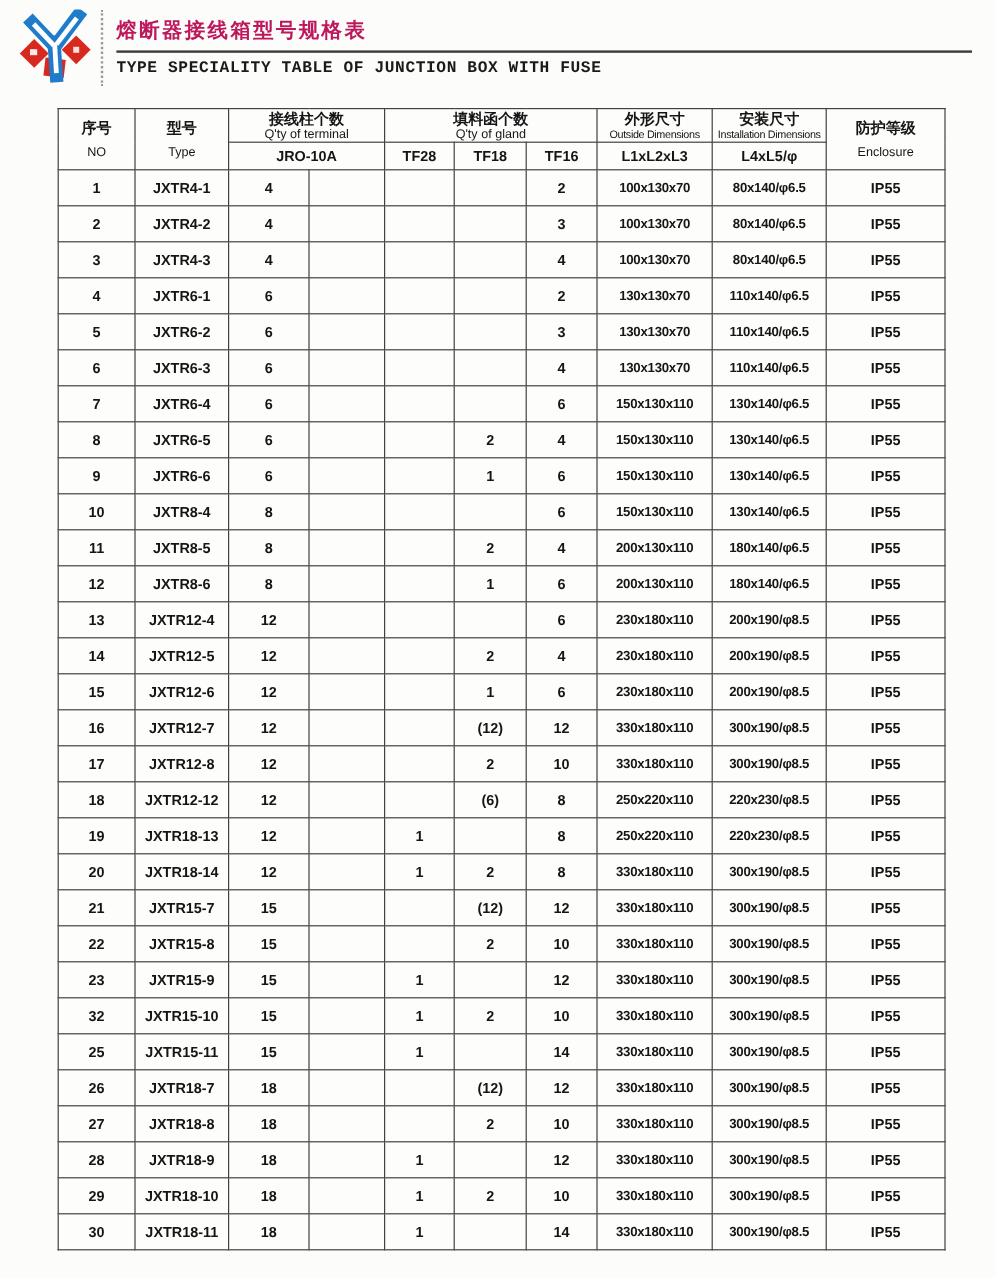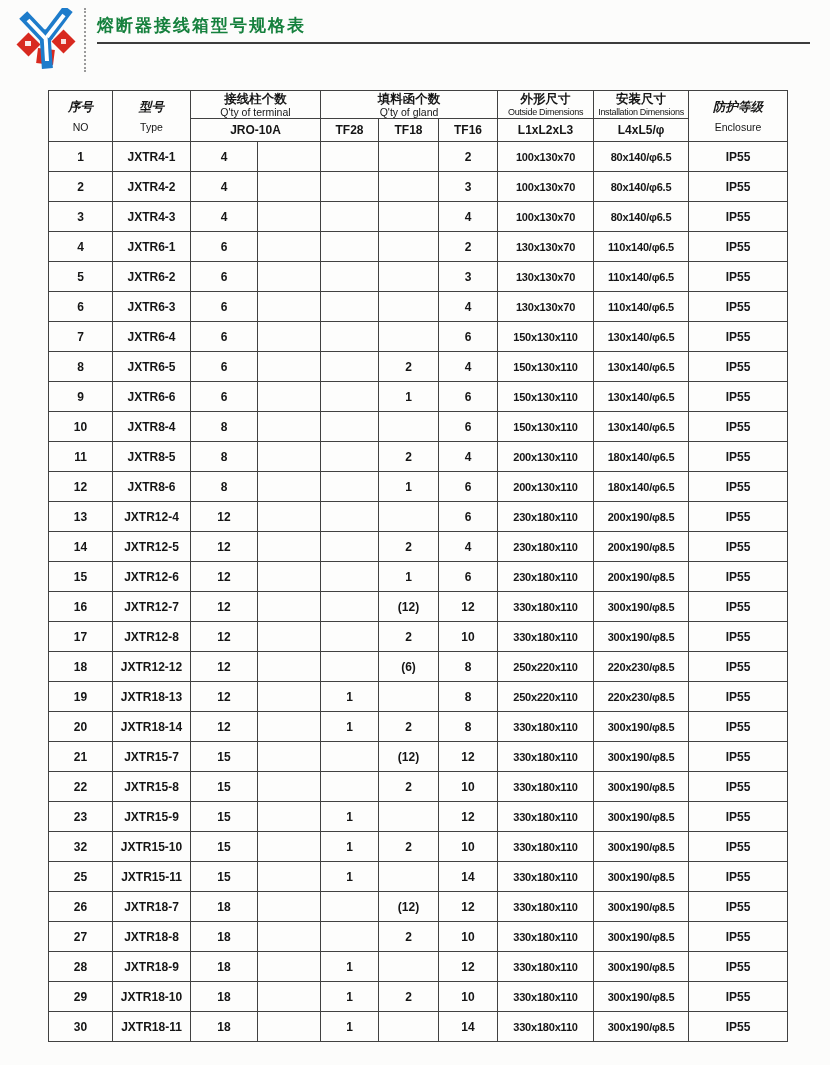--- a/index.html
+++ b/index.html
@@ -12,21 +12,21 @@
     -webkit-font-smoothing:antialiased;
   }
   .page{position:absolute;inset:0;width:830px;height:1065px;background:#fcfcfb;}
 
   
   .masthead{position:absolute;left:0;top:0;width:830px;height:86px;}
   .logo{position:absolute;left:14px;top:8px;width:64px;height:64px;}
   .vdots{position:absolute;left:84px;top:8px;height:64px;width:0;border-left:2px dotted #9a9a9a;}
   .titles{position:absolute;left:97px;top:14px;width:715px;}
   .title-zh{
-    font-size:17px;font-weight:bold;letter-spacing:2px;color:#15803d;
+    font-size:17px;font-weight:bold;letter-spacing:2px;color:#be185d;
     font-family:"Liberation Sans", sans-serif;
   }
   .title-rule{margin-top:5px;width:713px;border-top:2px solid #3c3c3c;}
   .title-en{
     margin-top:6px;
     font-family:"Liberation Mono","DejaVu Sans Mono", monospace;
     font-size:13.5px;font-weight:bold;letter-spacing:0.5px;color:#1a1a1a;
     white-space:nowrap;
   }
 
@@ -41,21 +41,21 @@
     padding:0;text-align:center;vertical-align:middle;
     font-family:"Liberation Sans", sans-serif;
     overflow:hidden;white-space:nowrap;
   }
   thead tr.h1 th{height:27px;}
   thead tr.h2 th{height:22px;margin-left:11px;}
   tbody tr{height:30px;}
   .zh{font-size:12.5px;font-weight:bold;line-height:14px;display:block;}
   .en{font-size:10.5px;font-weight:normal;line-height:12px;display:block;}
   .en.tiny{font-size:9px;letter-spacing:-0.3px;}
-  .stack-gap .zh{margin-bottom:7px;font-style:italic;}
+  .stack-gap .zh{margin-bottom:7px;}
   th.sub{font-size:12px;font-weight:bold;}
   td.c{font-size:12px;font-weight:bold;}
   td.dim{font-size:11px;font-weight:bold;letter-spacing:-0.2px;}
   
   tbody tr:nth-child(13) td{border-top-color:#79aFa6;}
   tbody tr:nth-child(30) td{border-top-color:#8694c4;text-align:center;}
 </style>
 </head>
 <body>
 
@@ -77,20 +77,21 @@
       <path d="M51 5 L33 29" stroke="#1e7ccb" stroke-width="11" fill="none" stroke-linecap="square"></path>
       <path d="M31 27 L33 55" stroke="#1e7ccb" stroke-width="11" fill="none" stroke-linecap="square"></path>
       <path d="M14 12 L31 30" stroke="#ffffff" stroke-width="4" fill="none"></path>
       <path d="M50 7 L33 29" stroke="#ffffff" stroke-width="4" fill="none"></path>
       <path d="M31.5 28 L33 53" stroke="#ffffff" stroke-width="4" fill="none"></path>
     </svg>
     <div class="vdots"></div>
     <div class="titles">
       <div class="title-zh">熔断器接线箱型号规格表</div>
       <div class="title-rule"></div>
+      <div class="title-en">TYPE SPECIALITY TABLE OF JUNCTION BOX WITH FUSE</div>
     </div>
   </div>
 
   <table class="spec">
     <colgroup>
       <col style="width:64px">
         <col style="width:78px">
       <col style="width:67px">
         <col style="width:63px">
       <col style="width:58px">

